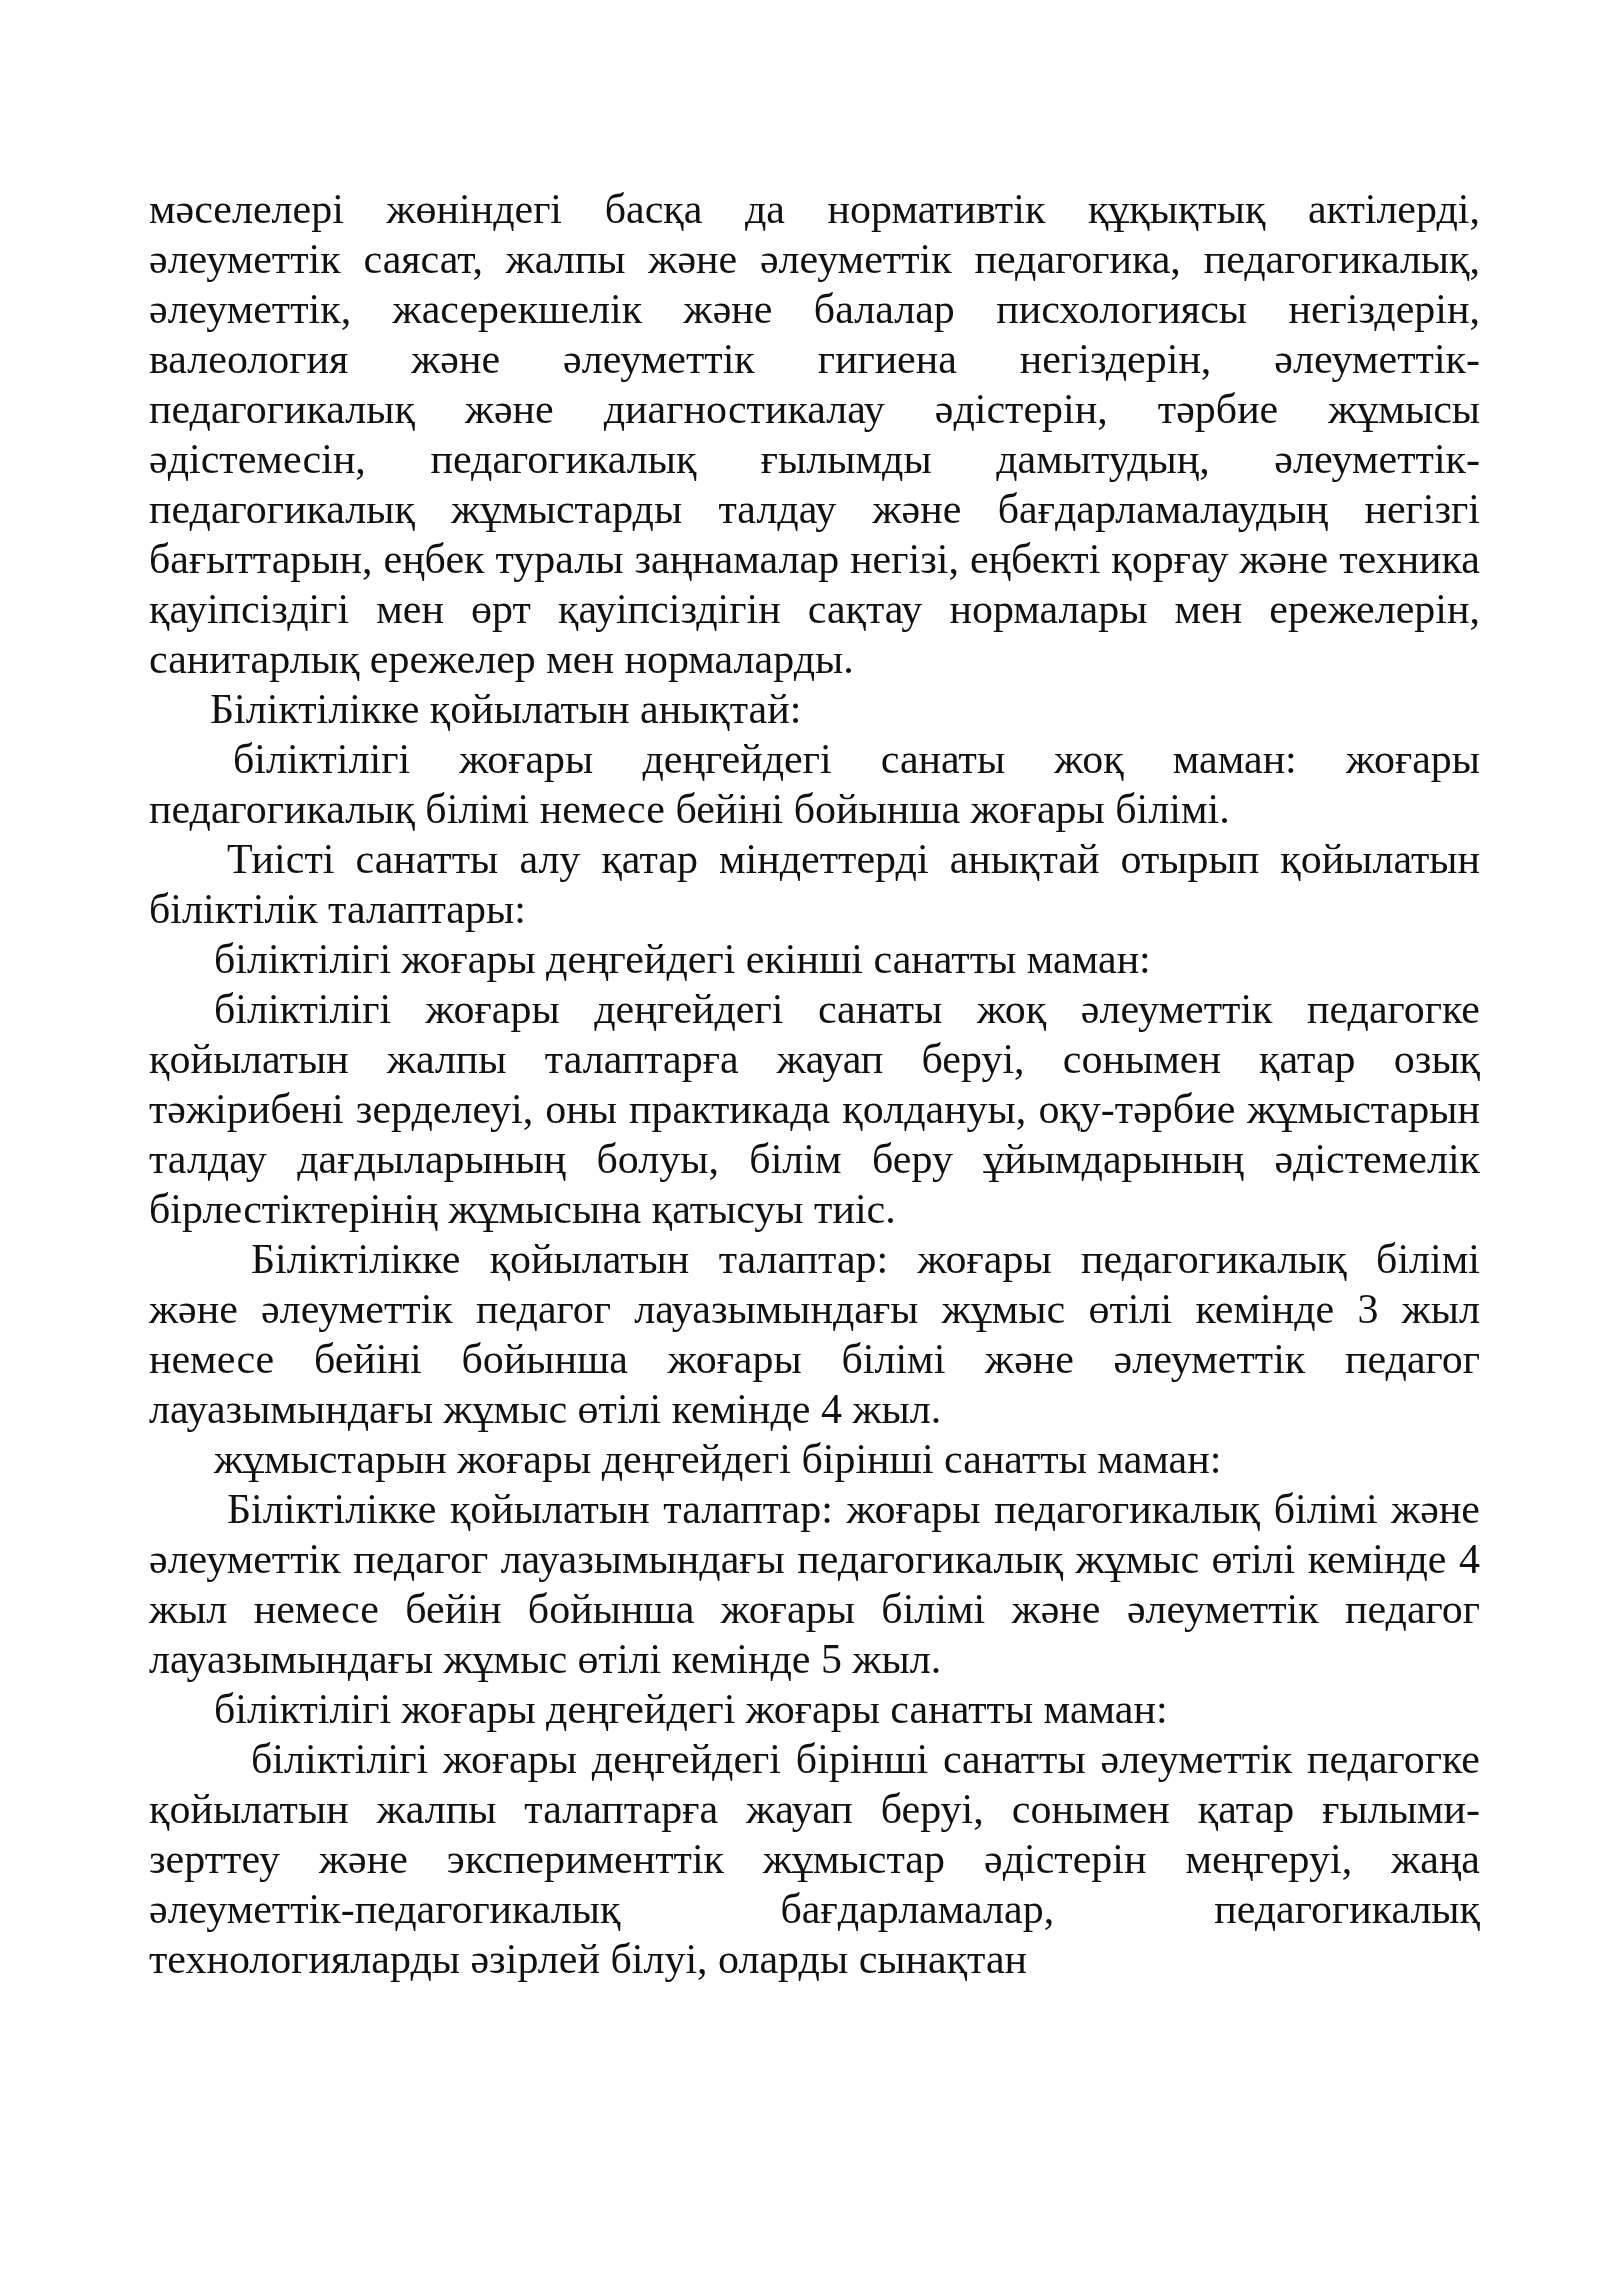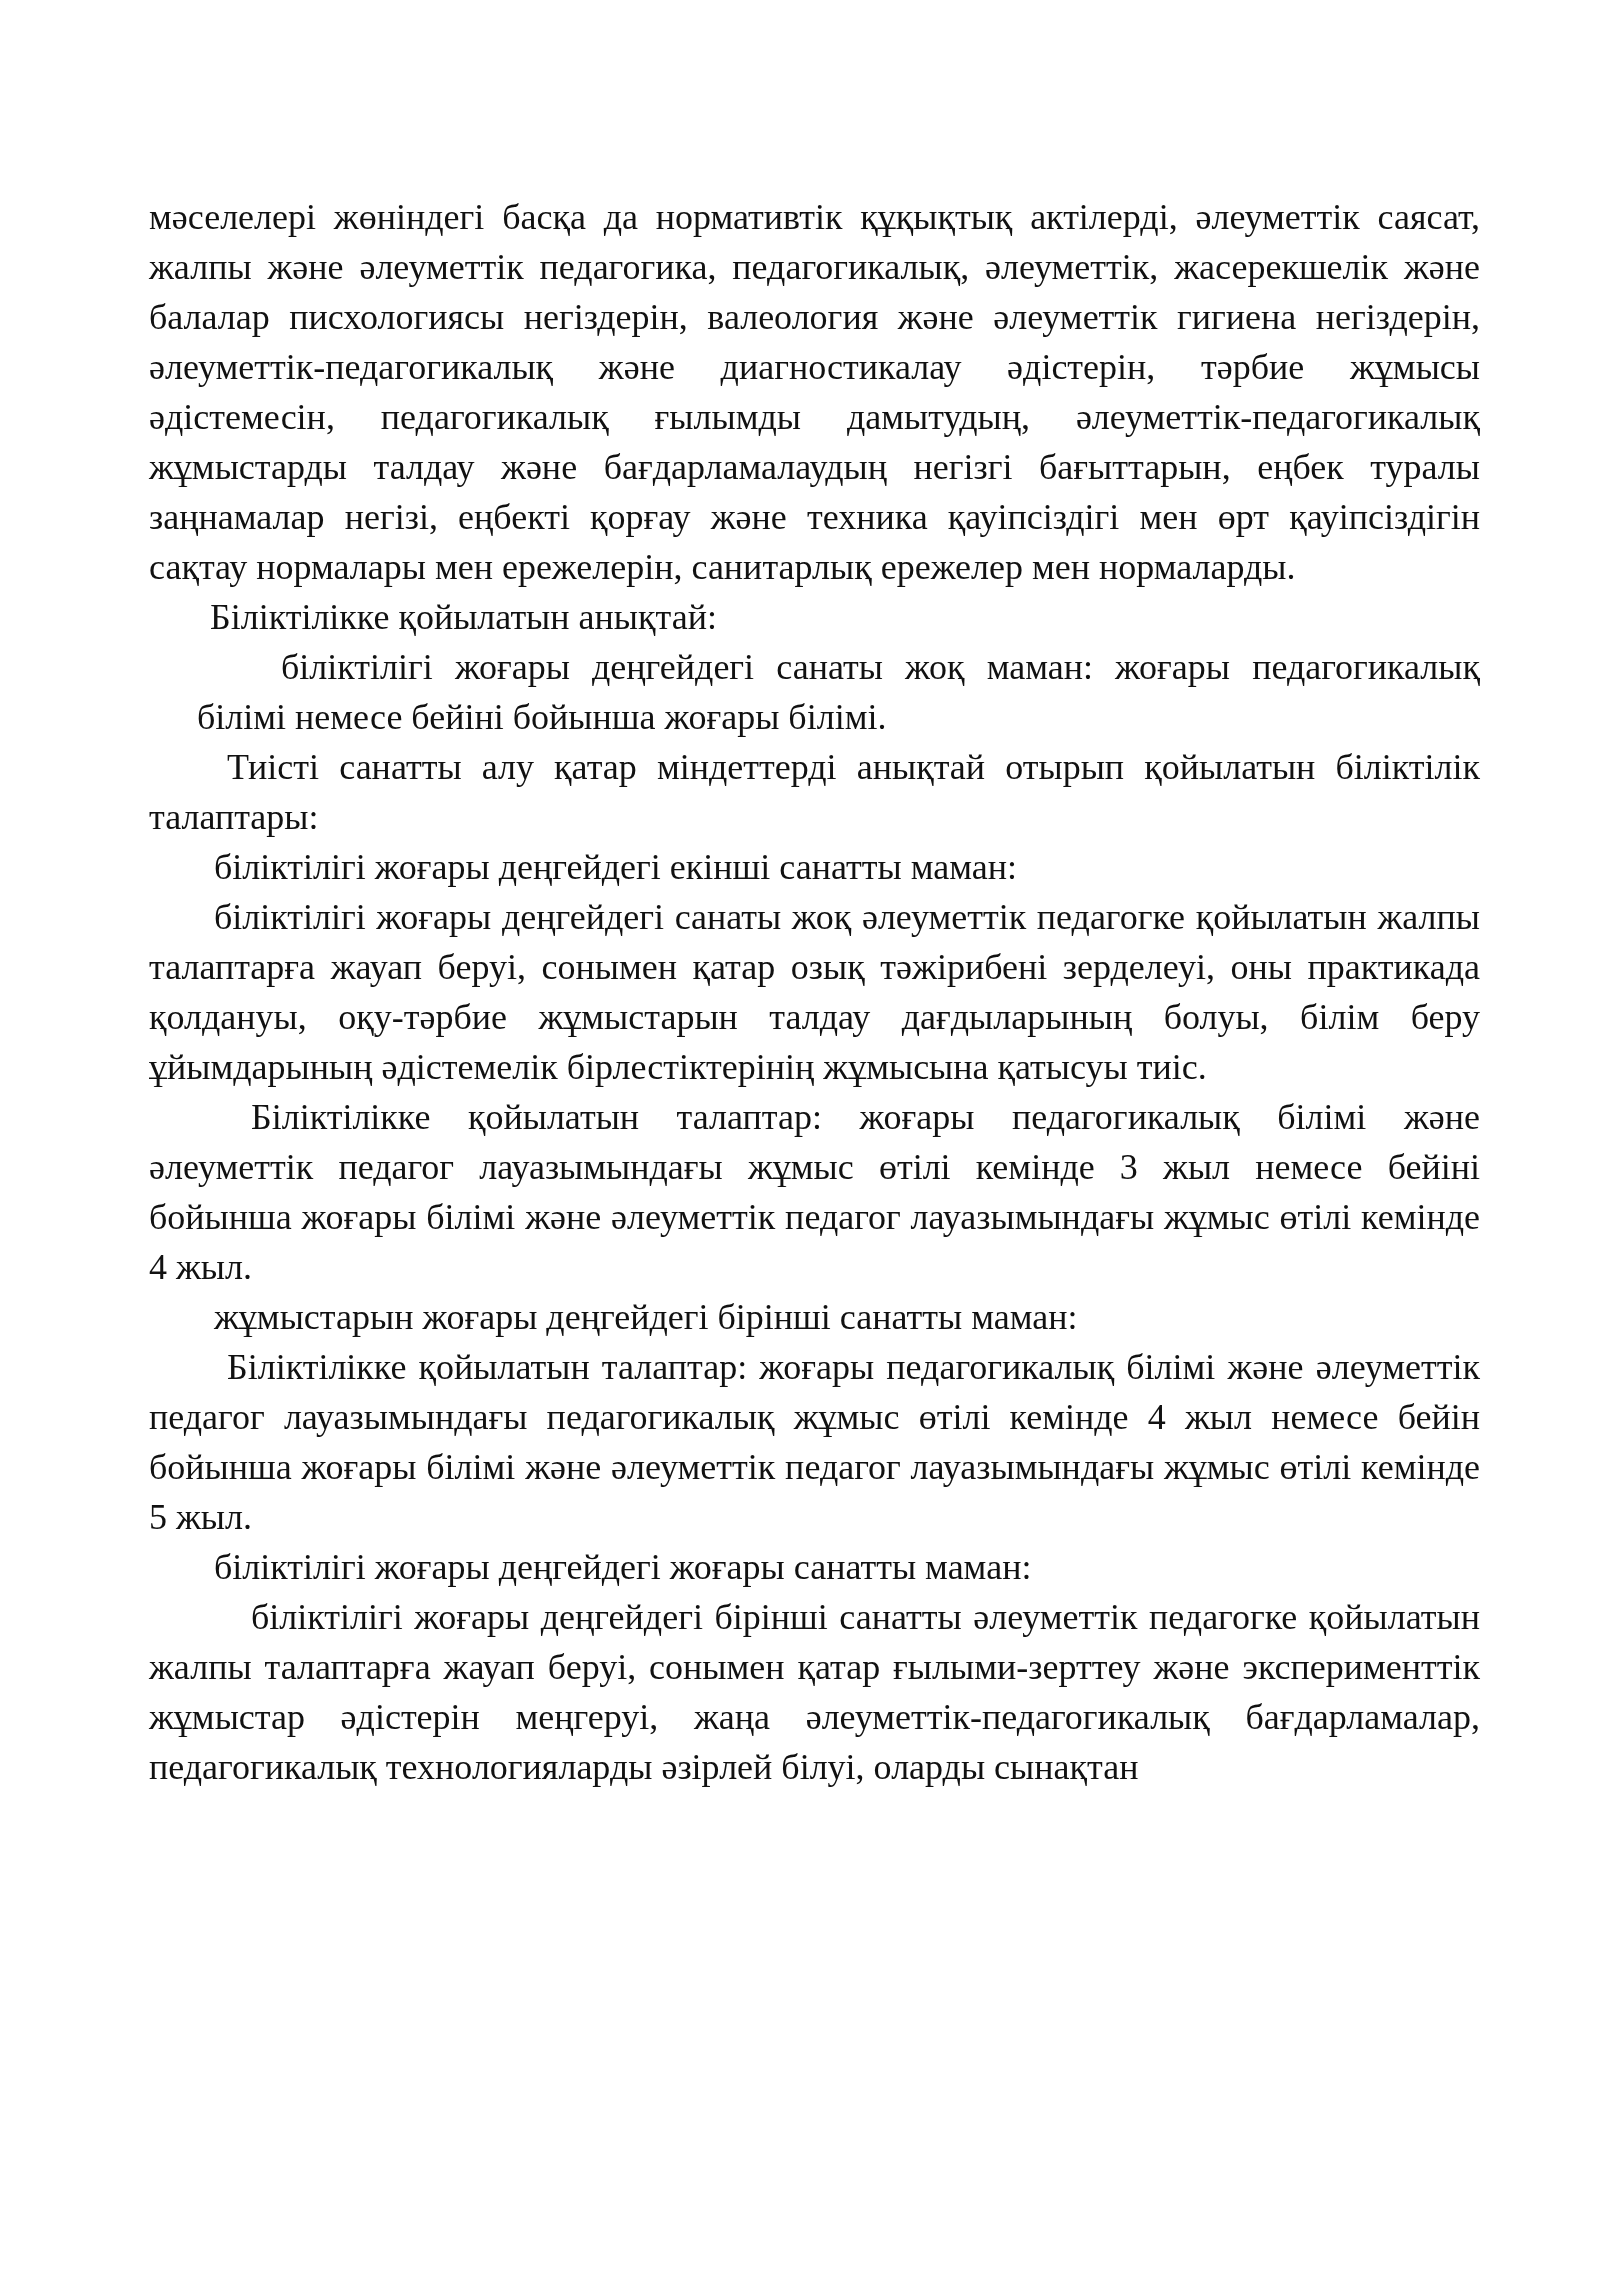--- a/index.html
+++ b/index.html
@@ -9,36 +9,36 @@
     }
     body {
       width: 1621px;
       height: 2293px;
       position: relative;
       overflow: hidden;
     }
     .page {
       position: absolute;
       left: 149px;
-      top: 192px;
+      top: 184px;
       width: 1331px;
       font-family: "Liberation Serif", "DejaVu Serif", serif;
-      font-size: 36px;
+      font-size: 42px;
       line-height: 50px;
       color: #111111;
     }
     .para {
       margin: 0;
       text-align: justify;
       text-align-last: left;
       hyphens: none;
     }
     .ind-0 { text-indent: 0; }
     .ind-a { text-indent: 61px; }
-    .ind-b { text-indent: 84px; margin-left: 48px; }
+    .ind-b { text-indent: 84px; }
     .ind-c { text-indent: 78px; }
     .ind-d { text-indent: 65px; }
     .ind-e { text-indent: 102px; }
   </style>
 </head>
 <body>
 
 <div class="page">
   <p class="para ind-0">мәселелері жөніндегі басқа да нормативтік құқықтық актілерді, әлеуметтік саясат, жалпы және әлеуметтік педагогика, педагогикалық, әлеуметтік, жасерекшелік және балалар писхологиясы негіздерін, валеология және әлеуметтік гигиена негіздерін, әлеуметтік-педагогикалық және диагностикалау әдістерін, тәрбие жұмысы әдістемесін, педагогикалық ғылымды дамытудың, әлеуметтік-педагогикалық жұмыстарды талдау және бағдарламалаудың негізгі бағыттарын, еңбек туралы заңнамалар негізі, еңбекті қорғау және техника қауіпсіздігі мен өрт қауіпсіздігін сақтау нормалары мен ережелерін, санитарлық ережелер мен нормаларды.</p>
   <p class="para ind-a">Біліктілікке қойылатын анықтай:</p>

